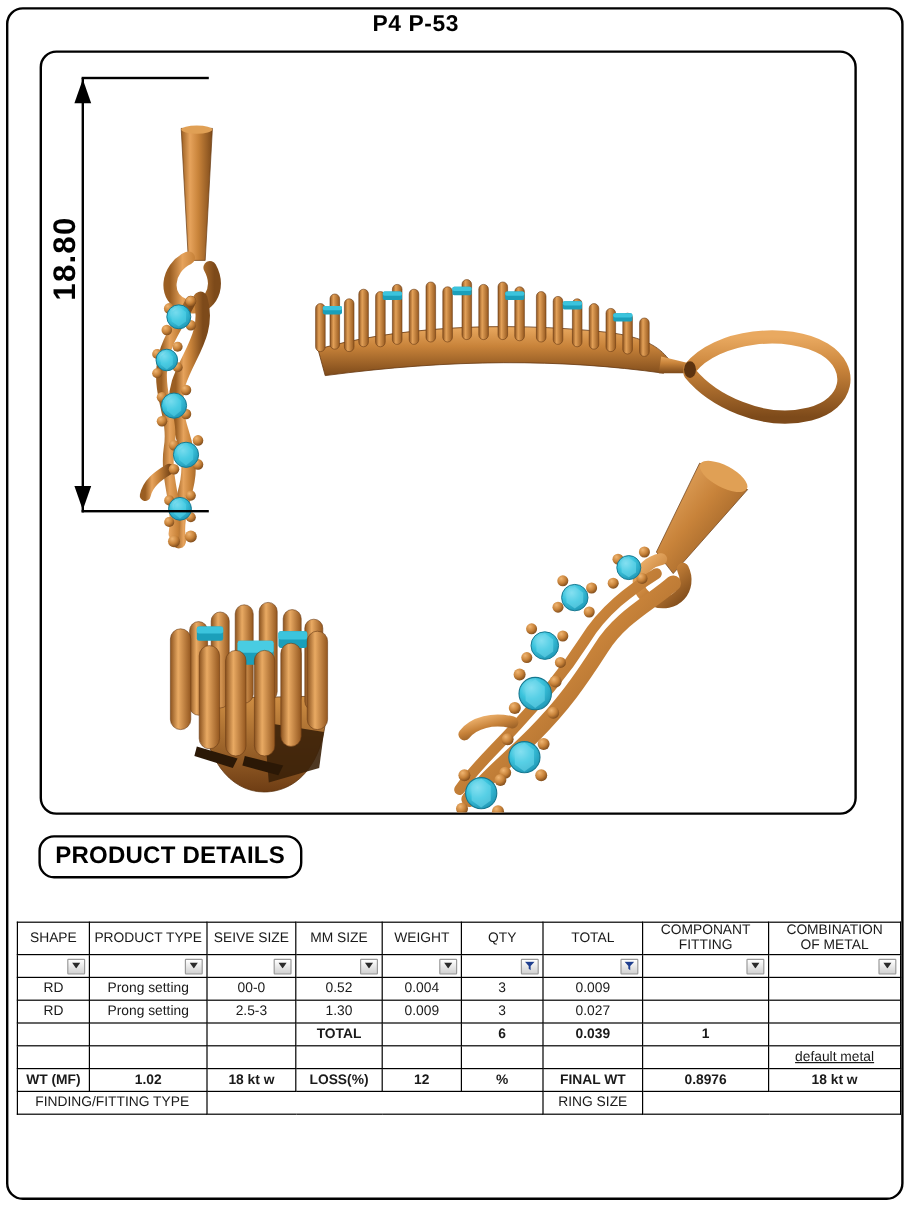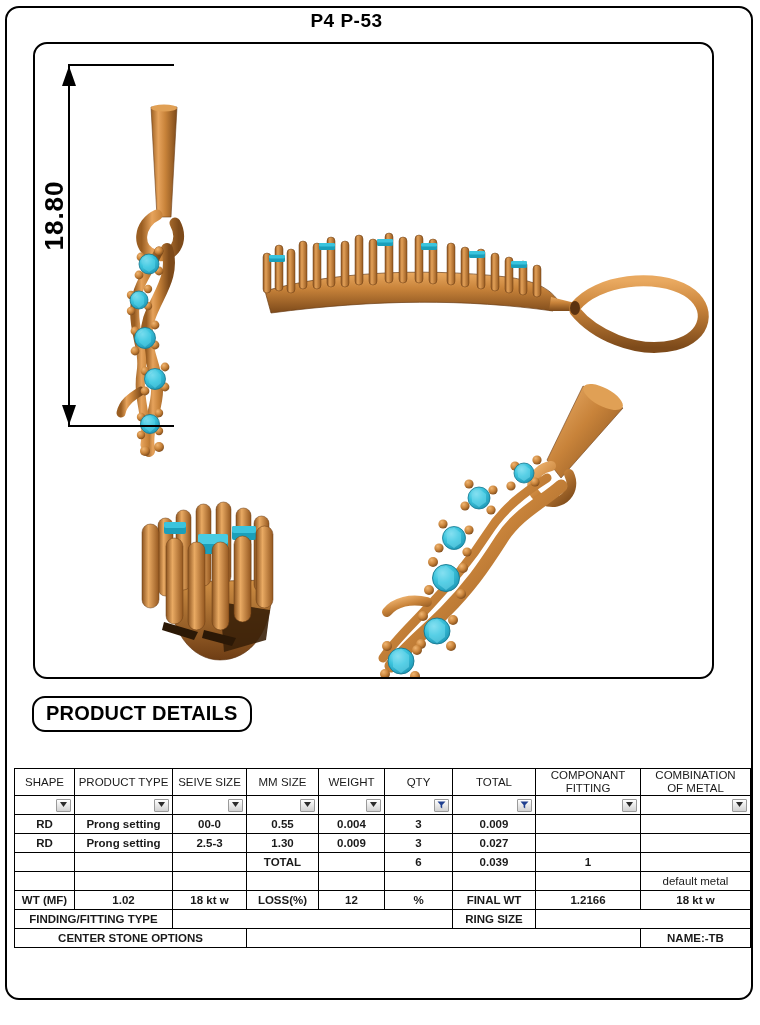--- a/index.html
+++ b/index.html
@@ -137,27 +137,27 @@
     line-height: 13px;
     border-width: 2px;
   }
   td.thick-top    { border-top-width: 2px; }
   td.thick-bottom { border-bottom-width: 2px; }
   td.thick-left   { border-left-width: 2px; }
   td.thick-right  { border-right-width: 2px; }
   td.bold  { font-weight: bold; }
   td.left  { text-align: left; padding-left: 4px; }
   td.accent-red    { color: #9e1030; font-weight: bold; font-size: 13px; }
-  td.accent-metal  { color: #c8873f; font-weight: normal; font-size: 12.5px; }
+  td.accent-metal  { color: #c8873f; font-weight: normal; font-size: 12.5px; text-decoration: underline; }
   tr.filter-row td { height: 19px; position: relative; }
-  tr.data-row td   { height: 17px; font-weight: bold; }
+  tr.data-row td   { height: 17px; }
   tr.total-row td  { height: 21px; }
   tr.blank-row td  { height: 21px; }
   tr.wt-row td     { height: 22px; font-weight: bold; font-size: 12px; }
-  tr.foot-row td   { height: 21px; font-weight: bold; font-size: 12px; }
+  tr.foot-row td   { height: 21px; font-weight: normal; font-size: 12px; }
 
   
   .dd-btn {
     position: absolute;
     right: 3px;
     top: 3px;
     width: 15px;
     height: 13px;
     border: 1px solid #9a9a9a;
     border-radius: 1px;
@@ -536,21 +536,21 @@
               <polygon points="0,0 7,0 3.5,5" fill="#2b2b2b"></polygon>
             </svg>
         </span>
       </td>
     </tr>
 
     <tr class="data-row">
       <td class="thick-left">RD</td>
       <td>Prong setting</td>
       <td>00-0</td>
-      <td>0.55</td>
+      <td>0.52</td>
       <td>0.004</td>
       <td>3</td>
       <td>0.009</td>
       <td></td>
       <td class="thick-right"></td>
     </tr>
 
     <tr class="data-row">
       <td class="thick-left thick-bottom">RD</td>
       <td class="thick-bottom">Prong setting</td>
@@ -588,30 +588,25 @@
     </tr>
 
     <tr class="wt-row">
       <td class="thick-left thick-bottom thick-right">WT (MF)</td>
       <td class="thick-bottom">1.02</td>
       <td class="thick-bottom">18 kt w</td>
       <td class="thick-bottom thick-left thick-right">LOSS(%)</td>
       <td class="thick-bottom">12</td>
       <td class="thick-bottom">%</td>
       <td class="thick-bottom thick-left thick-right">FINAL WT</td>
-      <td class="thick-bottom">1.2166</td>
+      <td class="thick-bottom">0.8976</td>
       <td class="thick-bottom thick-right">18 kt w</td>
     </tr>
 
     <tr class="foot-row">
       <td class="thick-left thick-bottom left" colspan="2">FINDING/FITTING TYPE</td>
       <td class="thick-bottom thick-left" colspan="4"></td>
       <td class="thick-bottom thick-left thick-right">RING SIZE</td>
       <td class="thick-bottom" colspan="2"></td>
     </tr>
 
-    <tr class="foot-row">
-      <td class="thick-left thick-bottom left" colspan="3">CENTER STONE OPTIONS</td>
-      <td class="thick-bottom thick-left" colspan="5"></td>
-      <td class="thick-bottom thick-left thick-right left">NAME:-TB</td>
-    </tr>
   </tbody>
 </table>
 
 </body></html>

